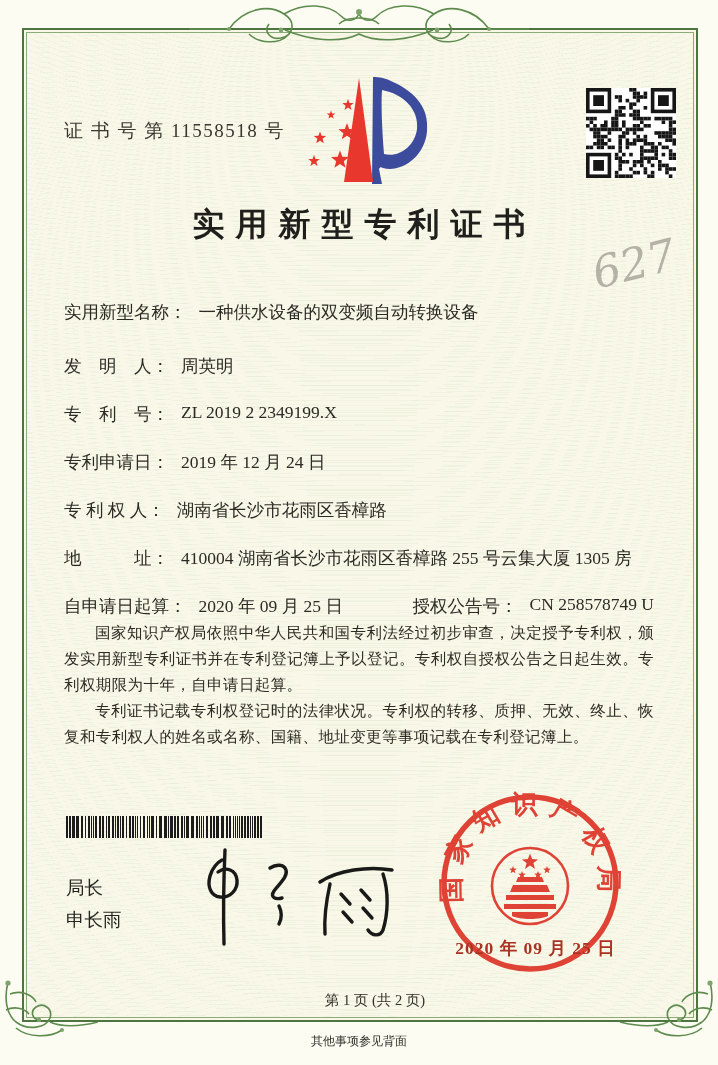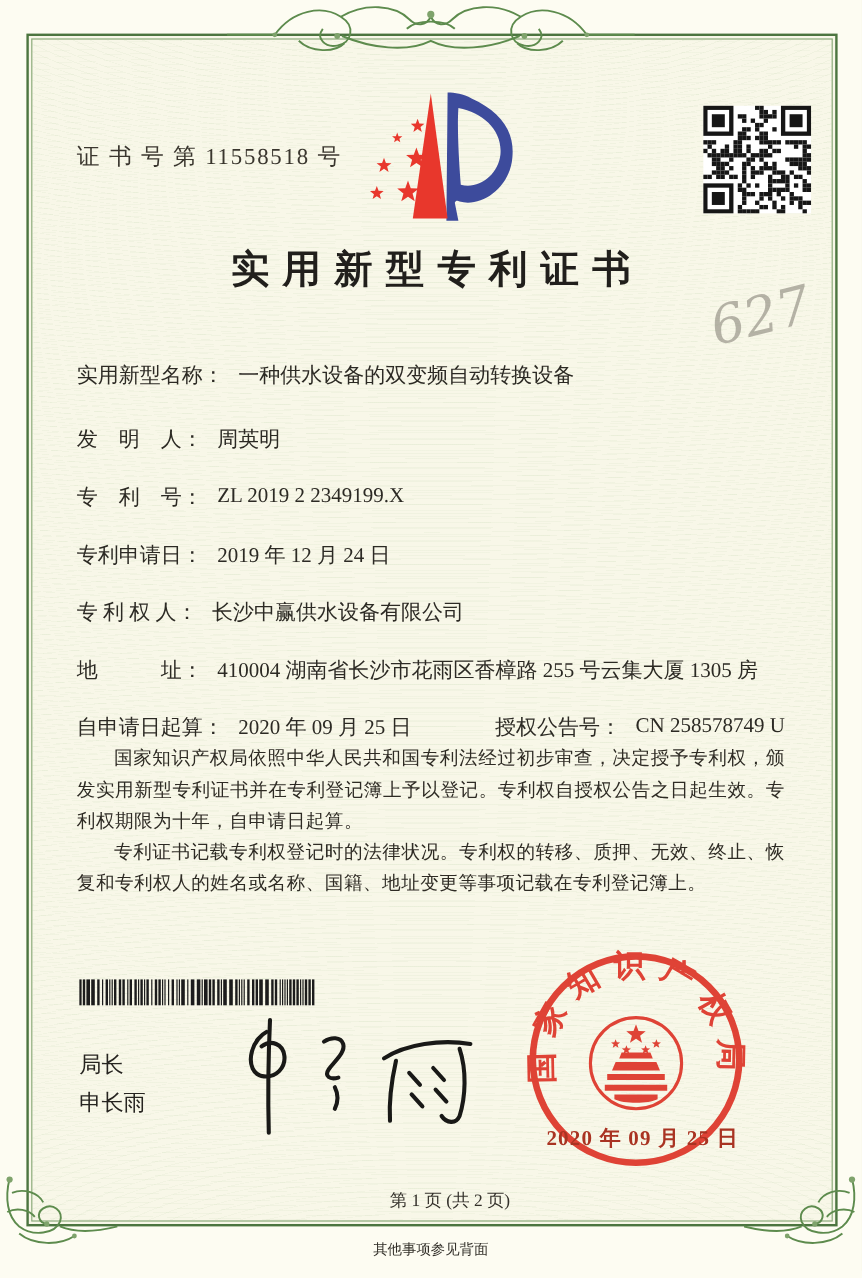--- a/index.html
+++ b/index.html
@@ -380,21 +380,21 @@
 <div class="field-row" style="top:402px">
   <span class="field-label">专　利　号：</span>
   <span class="field-value">ZL 2019 2 2349199.X</span>
 </div>
 <div class="field-row" style="top:450px">
   <span class="field-label">专利申请日：</span>
   <span class="field-value">2019 年 12 月 24 日</span>
 </div>
 <div class="field-row" style="top:498px">
   <span class="field-label">专 利 权 人：</span>
-  <span class="field-value">长沙中赢供水设备有限公司</span>
+  <span class="field-value">湖南省长沙市花雨区香樟路</span>
 </div>
 <div class="field-row" style="top:546px">
   <span class="field-label">地　　　址：</span>
   <span class="field-value">410004 湖南省长沙市花雨区香樟路 255 号云集大厦 1305 房</span>
 </div>
 <div class="field-row" style="top:594px; justify-content:space-between">
   <span class="pair">
     <span class="field-label">自申请日起算：</span>
     <span class="field-value">2020 年 09 月 25 日</span>
   </span>

